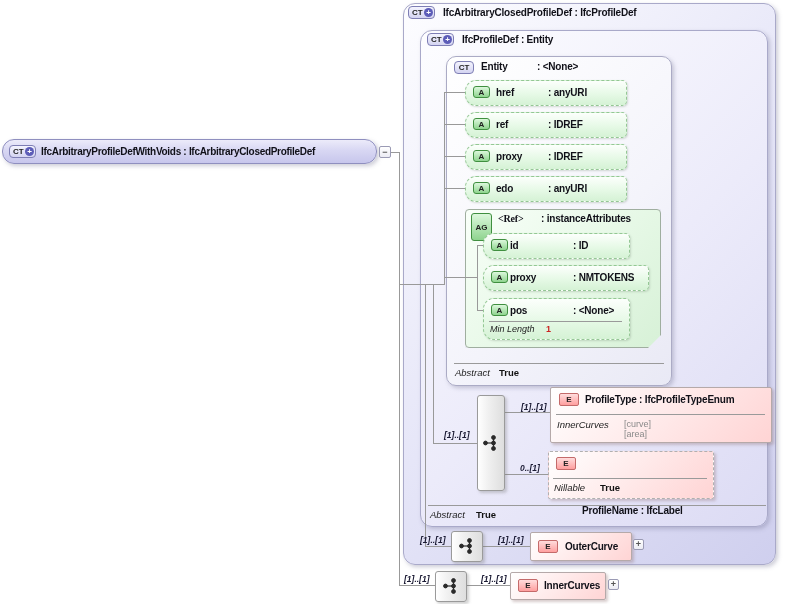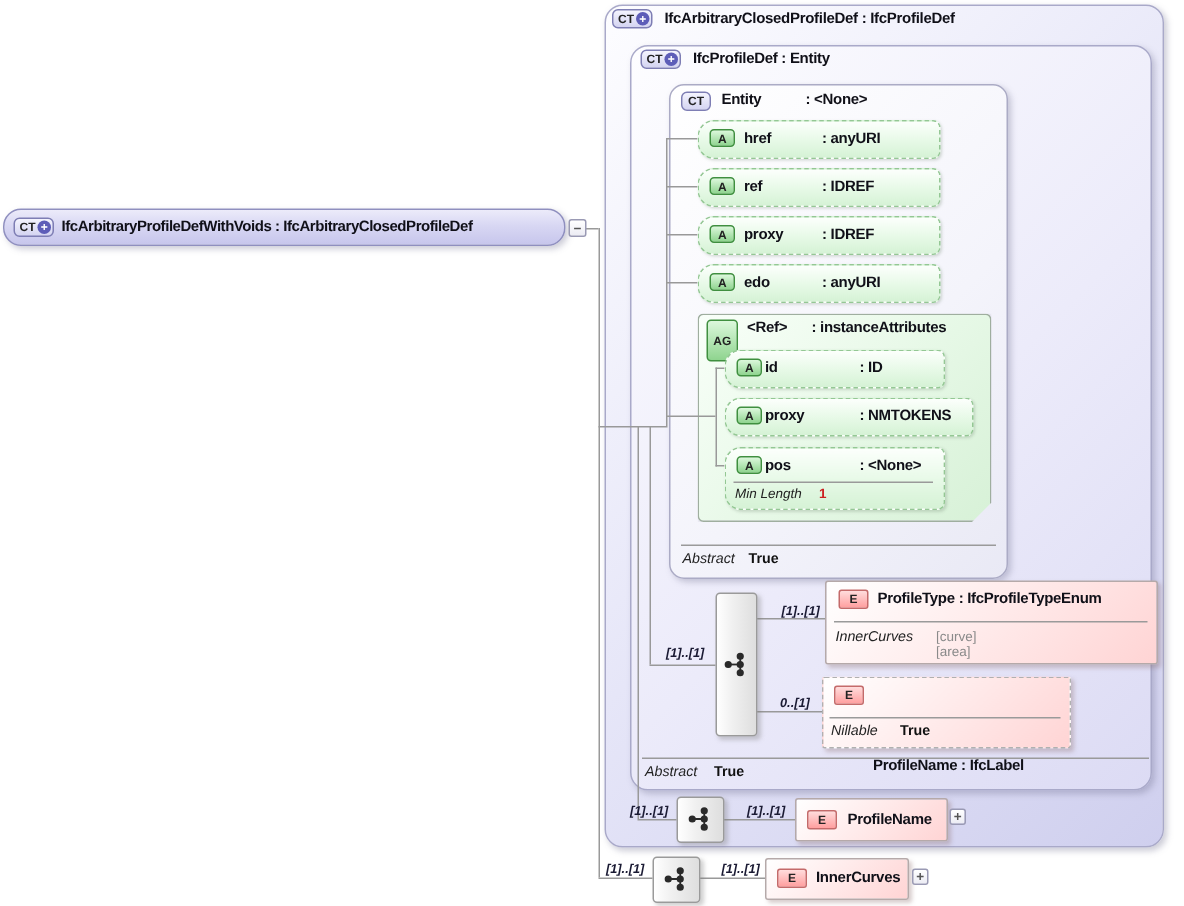--- a/index.html
+++ b/index.html
@@ -123,21 +123,21 @@
   <div class="title" style="left:30px;top:6px;">proxy</div>
   <div class="title" style="left:82px;top:6px;">: IDREF</div>
 </div>
 <div class="abs attr" style="left:465px;top:176px;width:160px;height:24px;">
   <div class="badge b-a" style="left:7px;top:5px;">A</div>
   <div class="title" style="left:30px;top:6px;">edo</div>
   <div class="title" style="left:82px;top:6px;">: anyURI</div>
 </div>
 
 <div class="badge b-ag" style="left:471px;top:213px;">AG</div>
-<div class="title" style="left:498px;top:213px;">&lt;Ref&gt;</div>
+<div class="title" style="left:498px;top:213px;font-family:Liberation Serif, serif;">&lt;Ref&gt;</div>
 <div class="title" style="left:541px;top:213px;">: instanceAttributes</div>
 
 <div class="abs attr" style="left:483px;top:233px;width:145px;height:24px;">
   <div class="badge b-a" style="left:7px;top:5px;">A</div>
   <div class="title" style="left:26px;top:6px;">id</div>
   <div class="title" style="left:89px;top:6px;">: ID</div>
 </div>
 <div class="abs attr" style="left:483px;top:265px;width:164px;height:24px;">
   <div class="badge b-a" style="left:7px;top:5px;">A</div>
   <div class="title" style="left:26px;top:6px;">proxy</div>
@@ -194,21 +194,21 @@
       <line x1="11.5" y1="3.5" x2="11.5" y2="14.5" stroke-width="1.2"></line>
       <circle cx="11.5" cy="3.5" r="1.9"></circle>
       <circle cx="11.5" cy="9" r="1.9"></circle>
       <circle cx="11.5" cy="14.5" r="1.9"></circle>
     </g>
   </svg>
 </div>
 <div class="card" style="left:498px;top:535px;">[1]..[1]</div>
 <div class="abs pink" style="left:530px;top:532px;width:100px;height:27px;">
   <div class="badge b-e" style="left:7px;top:7px;">E</div>
-  <div class="title" style="left:34px;top:8px;">ProfileName</div>
+  <div class="title" style="left:34px;top:8px;">OuterCurve</div>
 </div>
 <div class="toggle" style="left:633px;top:539px;width:11px;height:11px;">+</div>
 
 <div class="card" style="left:404px;top:574px;">[1]..[1]</div>
 <div class="abs seqbox" style="left:435px;top:571px;width:30px;height:29px;">
   <svg class="seqicon" style="left:6px;top:5px;" viewBox="0 0 18 18">
     <g fill="#2a2a2a" stroke="#2a2a2a">
       <circle cx="3.5" cy="9" r="1.9"></circle>
       <line x1="3.5" y1="9" x2="11.5" y2="9" stroke-width="1.2"></line>
       <line x1="11.5" y1="3.5" x2="11.5" y2="14.5" stroke-width="1.2"></line>

